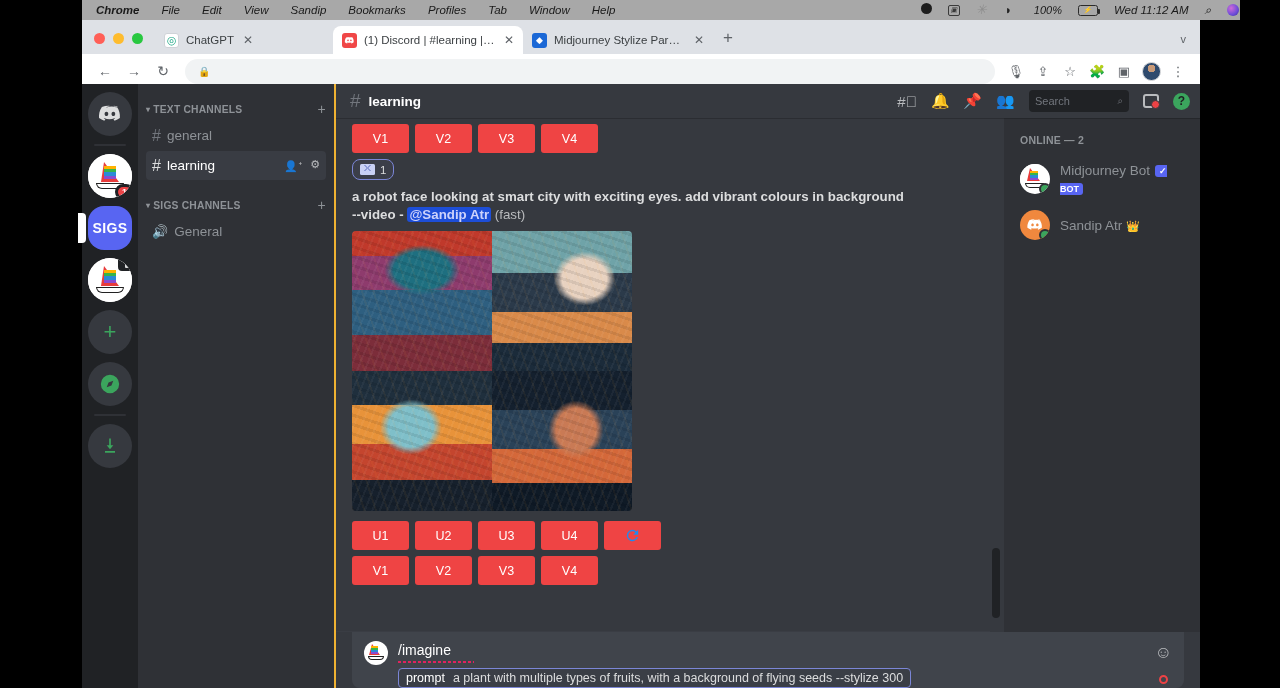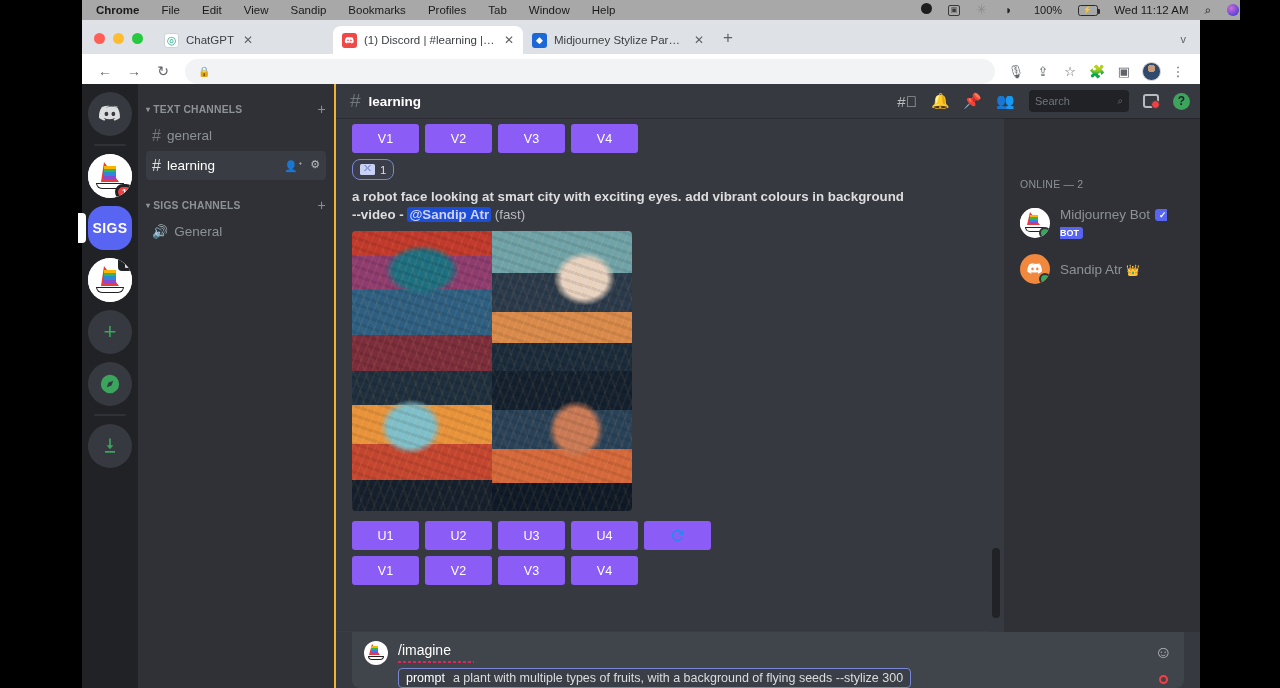--- a/index.html
+++ b/index.html
@@ -3,21 +3,21 @@
 <meta charset="utf-8">
 <style>
   * { margin:0; padding:0; box-sizing:border-box; }
   html,body { width:1280px; height:688px; overflow:hidden; background:#000; }
   body { font-family:"Liberation Sans", sans-serif; }
 
   
   .mac-menubar{
     position:absolute; left:82px; top:0; width:1198px; height:20px;
     background:#a8a8a8; display:flex; align-items:center;
-    font-size:11.5px; color:#1a1a1a;
+    font-size:11.5px; color:#1a1a1a;font-style:italic;
   }
   .mac-menubar .mi{ padding:0 11px; white-space:nowrap; line-height:20px; }
   .mac-menubar .mi.bold{ font-weight:bold; padding-left:14px; }
   .mac-right{ margin-left:auto; display:flex; align-items:center; padding-right:6px; }
   .mac-right .mi{ padding:0 8px; }
   .mb-ico{ width:13px; height:13px; display:inline-block; position:relative; }
   .ico-rec{ border-radius:50%; background:#1e1e1e; width:11px; height:11px; }
   .ico-sq{ border:1.5px solid #3a3a3a; border-radius:2px; width:12px; height:11px; font-size:7px;
            display:flex; align-items:center; justify-content:center; color:#3a3a3a;}
   .ico-bt{ color:#8d8d8d; font-size:13px; line-height:13px;}
@@ -137,37 +137,37 @@
   .inbox-ico{ width:16px;height:14px;border:2px solid #b9bbbe;border-radius:3px;position:relative;}
   .inbox-ico:after{content:"";position:absolute;right:-3px;bottom:-3px;width:7px;height:7px;
     background:#ed4245;border-radius:50%;border:1.5px solid #36393f;}
   .help-ico{ width:17px;height:17px;border-radius:50%;background:#3ba55d;color:#1f2023;
      font-size:12px;font-weight:bold;display:flex;align-items:center;justify-content:center;}
 
   .chatwrap{ flex:1; display:flex; overflow:hidden; position:relative; }
   .chat{ flex:1; position:relative; padding:0 0 0 16px; overflow:hidden; }
   .memberlist{ width:196px; background:#2f3136; padding:16px 0 0 0; }
 
-  .mlhdr{ color:#8e9297; font-size:10.5px; font-weight:normal; letter-spacing:.02em;
-          padding:0 8px 4px 16px;margin-top:44px; }
+  .mlhdr{ color:#8e9297; font-size:10.5px; font-weight:bold; letter-spacing:.02em;
+          padding:0 8px 4px 16px; }
   .member{ display:flex; align-items:center; gap:10px; height:34px; margin:12px 8px; padding:0 8px;
            border-radius:4px; }
   .mav{ width:30px;height:30px;border-radius:50%;position:relative;flex:none; background:#fff; overflow:hidden;}
   .mav.orange{ background:#f0883e; display:flex; align-items:center; justify-content:center;}
   .mav.orange svg{ width:18px; height:18px; fill:#fff;}
   .mav .status{ position:absolute; right:-1px; bottom:-1px; width:12px;height:12px;
     border-radius:50%; background:#3ba55d; border:2.5px solid #2f3136; }
   .mname{ color:#8e9297; font-size:13.5px; }
   .bot-tag{ background:#5865f2; color:#fff; font-size:9px; font-weight:600; border-radius:3px;
     padding:1px 4px; margin-left:5px; vertical-align:middle; }
   .crown{ font-size:11px; margin-left:4px; }
 
   
   .msgbtn-row{ display:flex; gap:6px; margin:6px 0; }
-  .mbtn{ width:67px; height:29px; background:#8b5cf6; border-radius:3px; color:#fff;
+  .mbtn{ width:57px; height:29px; background:#ef4444; border-radius:3px; color:#fff;
     font-size:12.5px; font-weight:500; display:flex; align-items:center; justify-content:center; }
   .mbtn.reroll{ font-size:0; }
   .mbtn.reroll svg{ width:17px; height:17px; fill:#1f8bf0; }
   .env{ display:inline-flex; align-items:center; gap:5px; height:21px; padding:0 7px;
     border:1px solid #7b86d6; border-radius:8px; background:#3b3e49; }
   .env .glyph{ width:15px;height:11px;background:#c9d1f5;border-radius:1.5px;position:relative;}
   .env .glyph:after{content:"";position:absolute;left:1px;top:1px;width:13px;height:6px;
     background:linear-gradient(135deg,transparent 46%,#8f9cd8 47% 53%,transparent 54%),
                linear-gradient(-135deg,transparent 46%,#8f9cd8 47% 53%,transparent 54%);}
   .env .cnt{ color:#dcddde; font-size:11.5px; font-weight:500; }

